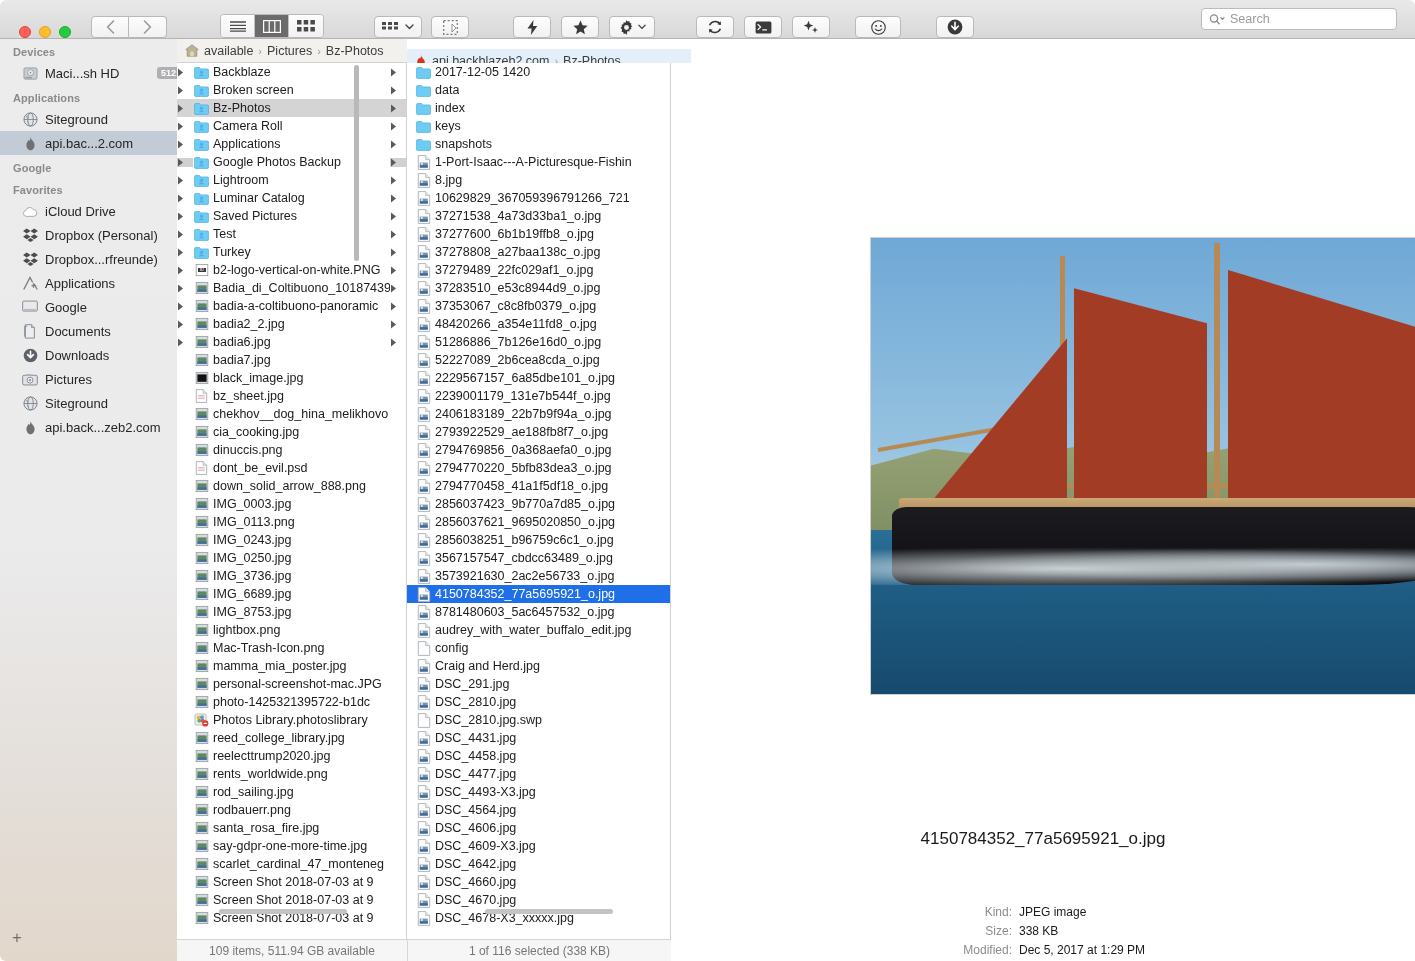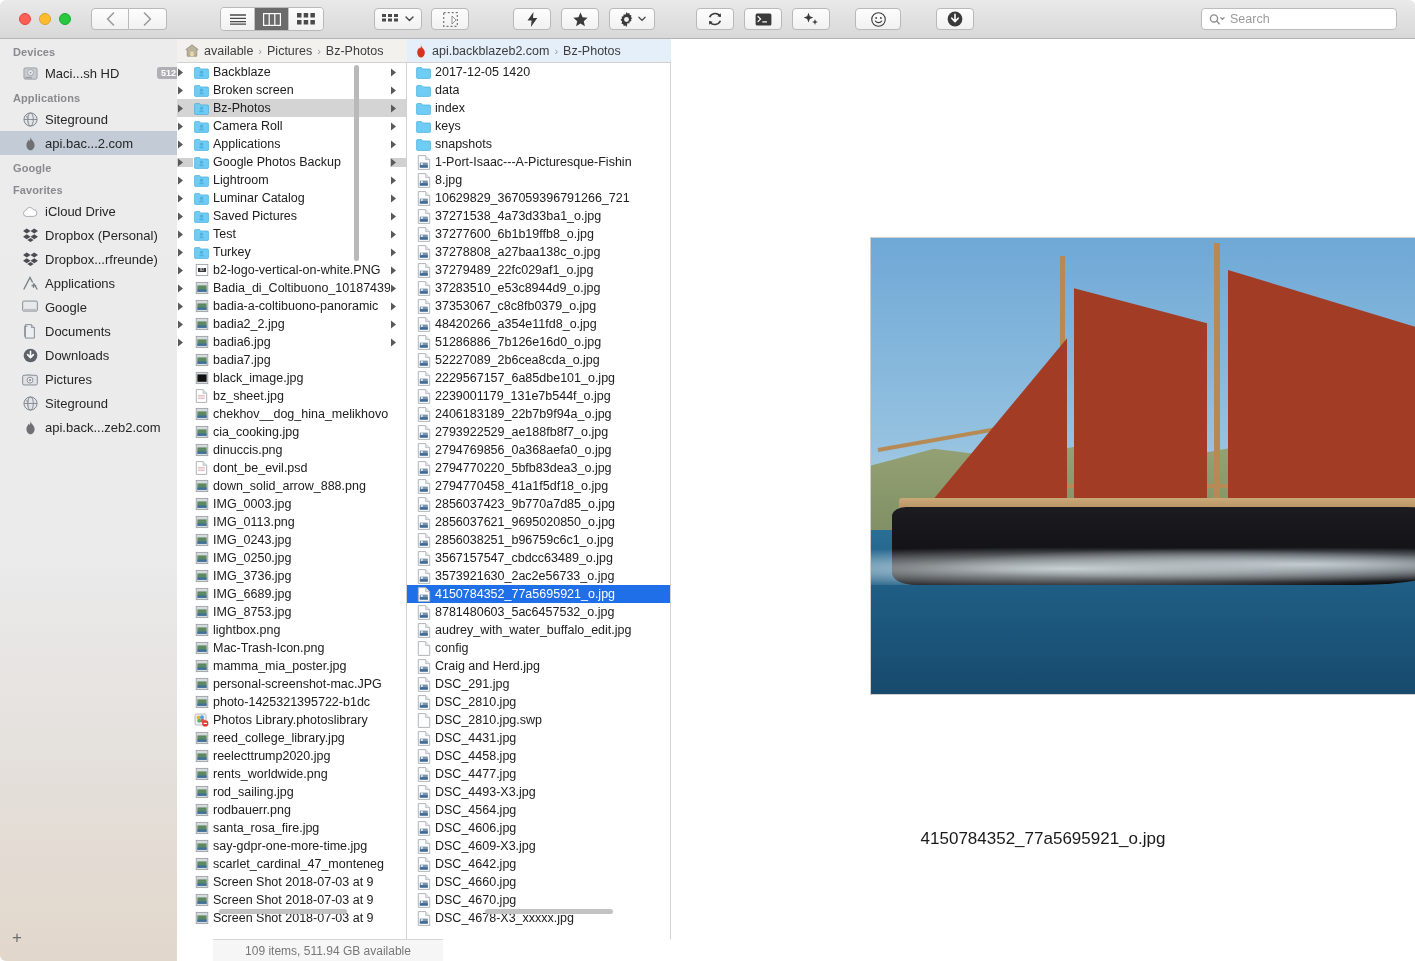--- a/index.html
+++ b/index.html
@@ -17,21 +17,21 @@
     position:relative; width:1415px; height:961px; overflow:hidden;
     border-radius: 6px;
     background:#fff;
   }
 
   
   #toolbar {
     position:absolute; left:0; top:0; width:1415px; height:39px;
     background: linear-gradient(to bottom,#e9e9e9 0%, #d8d8d8 100%);
     border-bottom:1px solid #b4b4b4;
-    display:flex; align-items:center;
+    display:flex; align-items:flex-end;
   }
   .traffic { display:flex; gap:8px; margin-left:19px; }
   .tl { width:12px; height:12px; border-radius:50%; }
   .tl.red{background:#ff5f57;border:0.5px solid #e0443e;}
   .tl.yel{background:#ffbd2e;border:0.5px solid #dea123;}
   .tl.grn{background:#28c940;border:0.5px solid #1aab29;}
 
   .tbtn {
     background: linear-gradient(to bottom,#fdfdfd,#f1f1f1);
     border:1px solid #b9b9b9;
@@ -111,21 +111,21 @@
 
   
   #panes { position:absolute; left:177px; top:39px; width:1238px; height:922px; background:#fff; }
 
   .crumbbar {
     position:absolute; top:0; height:24px; display:flex; align-items:center;
     font-size:12.5px; color:#3c3c3c; padding-left:8px; gap:5px;
     border-bottom:1px solid #d2d2d2;
   }
   #crumb-local { left:0; width:230px; background:#f3f1ee; }
-  #crumb-remote{ left:230px; width:264px; background:#e4effa; }
+  #crumb-remote{ left:230px; width:284px; background:#e4effa;margin-top:10px; }
   .crumb-sep{ color:#9b9b9b; font-size:11px; }
 
   .listpane {
     position:absolute; top:24px; height:876px; overflow:hidden;
     background:#fff; border-right:1px solid #d2d2d2;
   }
   #pane-local { left:0; width:230px; }
   #pane-remote{ left:230px; width:264px; }
 
   .frow {
@@ -142,21 +142,21 @@
   .frow.sel-blue { background:#1e6fe8; color:#fff; }
   .frow.sel-blue .fname{color:#fff;}
   .disc-hl { background:#d0d0d0; }
 
   .statusbar {
     position:absolute; bottom:0; height:22px; width:100%;
     background:#f6f6f6; border-top:1px solid #d6d6d6;
     display:flex; align-items:center; justify-content:center;
     font-size:12px; color:#777;
   }
-  #sb-local { position:absolute; left:0; bottom:0; width:230px;margin-left:36px; }
+  #sb-local { position:absolute; left:0; bottom:0; width:230px; }
   #sb-remote{ position:absolute; left:230px; bottom:0; width:264px; border-left:1px solid #d6d6d6;}
 
   
   .vthumb{ position:absolute; width:5px; border-radius:3px; background:#b9b9b9; right:2px;}
   .hthumb{ position:absolute; height:5px; border-radius:3px; background:#c3c3c3;}
 
   
   #preview { position:absolute; left:494px; top:24px; width:744px; height:876px; background:#fff; }
   #prev-img {
     position:absolute; left:199px; top:174px; width:702px; height:458px;
@@ -1856,20 +1856,23 @@
             </div>
             <div class="fname">DSC_4678-X3_xxxxx.jpg</div>
           </div>
         </div>
       <div class="hthumb" style="left:78px;bottom:25px;width:128px;"></div>
     </div>
 
     <div class="statusbar" id="sb-local">
       <span>109 items, 511.94 GB available</span>
     </div>
+    <div class="statusbar" id="sb-remote">
+      <span>1 of 116 selected (338 KB)</span>
+    </div>
 
     <div id="preview">
       <div id="prev-img">
         <div class="sky"></div>
         <div class="hills"></div>
         <div class="sea"></div>
 
         <div class="mast" style="left:27%;top:4%;width:5px;height:56%;"></div>
         <div class="mast" style="left:49%;top:1%;width:6px;height:60%;"></div>
         <div class="mast" style="left:1%;top:46%;width:26%;height:4px;transform:rotate(-10deg);transform-origin:left center;"></div>
@@ -1878,16 +1881,30 @@
         <div class="sailA" style="left:8%;top:22%;width:20%;height:37%;clip-path:polygon(100% 0,100% 100%,0 100%);"></div>
         <div class="sailB" style="left:29%;top:11%;width:19%;height:48%;clip-path:polygon(0 0,100% 16%,100% 100%,0 100%);"></div>
         <div class="sailC" style="left:51%;top:7%;width:29%;height:52%;clip-path:polygon(0 0,100% 26%,92% 100%,0 100%);"></div>
 
         <div class="deck"></div>
         <div class="hull"></div>
         <div class="foam"></div>
       </div>
 
       <div id="prev-title">4150784352_77a5695921_o.jpg</div>
+      <div id="prev-meta">
+          <div class="metarow">
+            <div class="k">Kind:</div>
+            <div class="v">JPEG image</div>
+          </div>
+          <div class="metarow">
+            <div class="k">Size:</div>
+            <div class="v">338 KB</div>
+          </div>
+          <div class="metarow">
+            <div class="k">Modified:</div>
+            <div class="v">Dec 5, 2017 at 1:29 PM</div>
+          </div>
+        </div>
 
     </div>
   </div>
 </div>
 
 </body></html>

